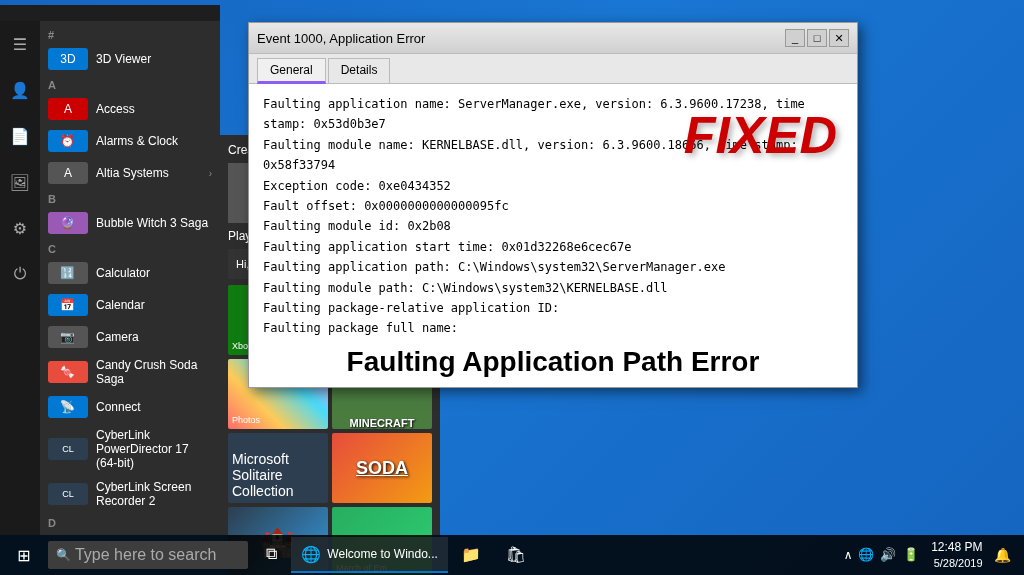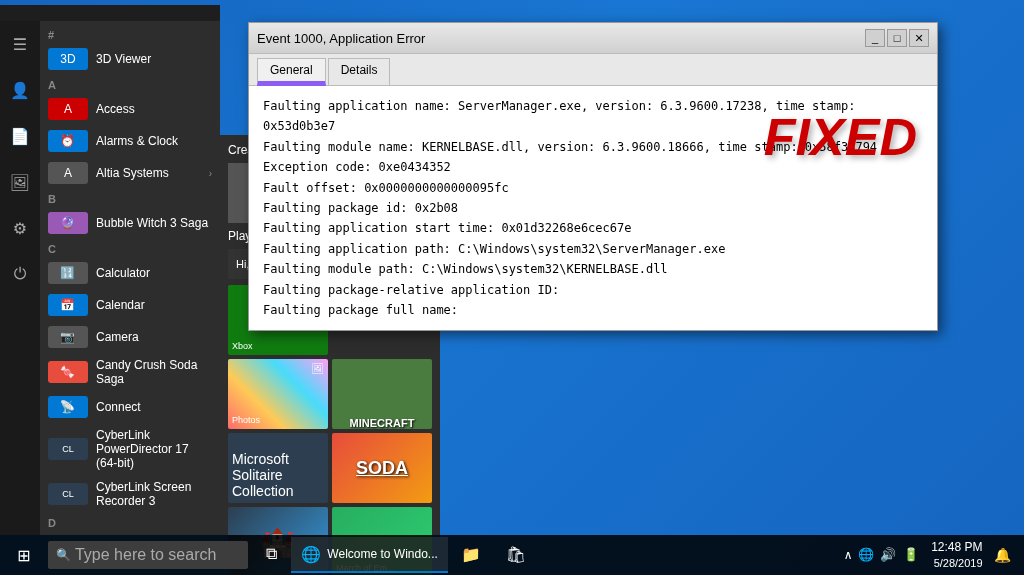--- a/index.html
+++ b/index.html
@@ -226,21 +226,21 @@
       left: 4px;
       font-size: 9px;
       color: white;
     }
 
     
     .error-dialog {
       position: absolute;
       top: 22px;
       left: 248px;
-      width: 690px;
+      width: 610px;
       background: #f0f0f0;
       border: 1px solid #999;
       box-shadow: 4px 4px 12px rgba(0,0,0,0.5);
       z-index: 200;
     }
     .dialog-titlebar {
       background: linear-gradient(to bottom, #e8e8e8, #d0d0d0);
       padding: 6px 8px;
       display: flex;
       align-items: center;
@@ -277,21 +277,21 @@
     .dialog-tab {
       padding: 4px 12px;
       font-size: 12px;
       cursor: pointer;
       border: 1px solid #bbb;
       border-bottom: none;
       background: #e8e8e8;
     }
     .dialog-tab.active {
       background: #f0f0f0;
-      border-bottom: 5px solid #8b5cf6;
+      border-bottom: 3px solid #8b5cf6;
       margin-bottom: -1px;
     }
     .dialog-content {
       padding: 10px 14px;
       background: white;
       font-size: 12px;
       line-height: 1.6;
       color: #000;
       min-height: 220px;
       position: relative;
@@ -496,21 +496,21 @@
         <div class="app-item">
           <div class="app-icon" style="background:#0078d4;">📡</div>
           <span>Connect</span>
         </div>
         <div class="app-item">
           <div class="app-icon" style="background:#2c3e50; font-size:9px;">CL</div>
           <span>CyberLink PowerDirector 17 (64-bit)</span>
         </div>
         <div class="app-item">
           <div class="app-icon" style="background:#2c3e50; font-size:9px;">CL</div>
-          <span>CyberLink Screen Recorder 3</span>
+          <span>CyberLink Screen Recorder 2</span>
         </div>
         <div class="app-section-header">D</div>
         <div class="app-item">
           <div class="app-icon" style="background:#1a6bbf;">🏰</div>
           <span>Disney Magic Kingdoms</span>
         </div>
       </div>
     </div>
   </div>
 
@@ -575,27 +575,28 @@
       <div class="dialog-tab active">General</div>
       <div class="dialog-tab">Details</div>
     </div>
     <div class="dialog-content">
       <div class="fixed-banner">FIXED</div>
       <div class="dialog-error-text">
         <div>Faulting application name: ServerManager.exe, version: 6.3.9600.17238, time stamp: 0x53d0b3e7</div>
         <div>Faulting module name: KERNELBASE.dll, version: 6.3.9600.18666, time stamp: 0x58f33794</div>
         <div>Exception code: 0xe0434352</div>
         <div>Fault offset: 0x0000000000000095fc</div>
-        <div>Faulting package id: 0x2b08</div>
+        <div>Faulting module id: 0x2b08</div>
         <div>Faulting application start time: 0x01d32268e6cec67e</div>
         <div>Faulting application path: C:\Windows\system32\ServerManager.exe</div>
         <div>Faulting module path: C:\Windows\system32\KERNELBASE.dll</div>
         <div>Faulting package-relative application ID:</div>
         <div>Faulting package full name:</div>
       </div>
+      <div class="faulting-title">Faulting Application Path Error</div>
     </div>
   </div>
 
   <div class="taskbar">
     <button class="start-btn">⊞</button>
     <div class="search-bar">
       <span class="search-icon-tb">🔍</span>
       <span style="font-size:16px; color:#aaa;">Type here to search</span>
     </div>
     <div class="taskbar-items">

